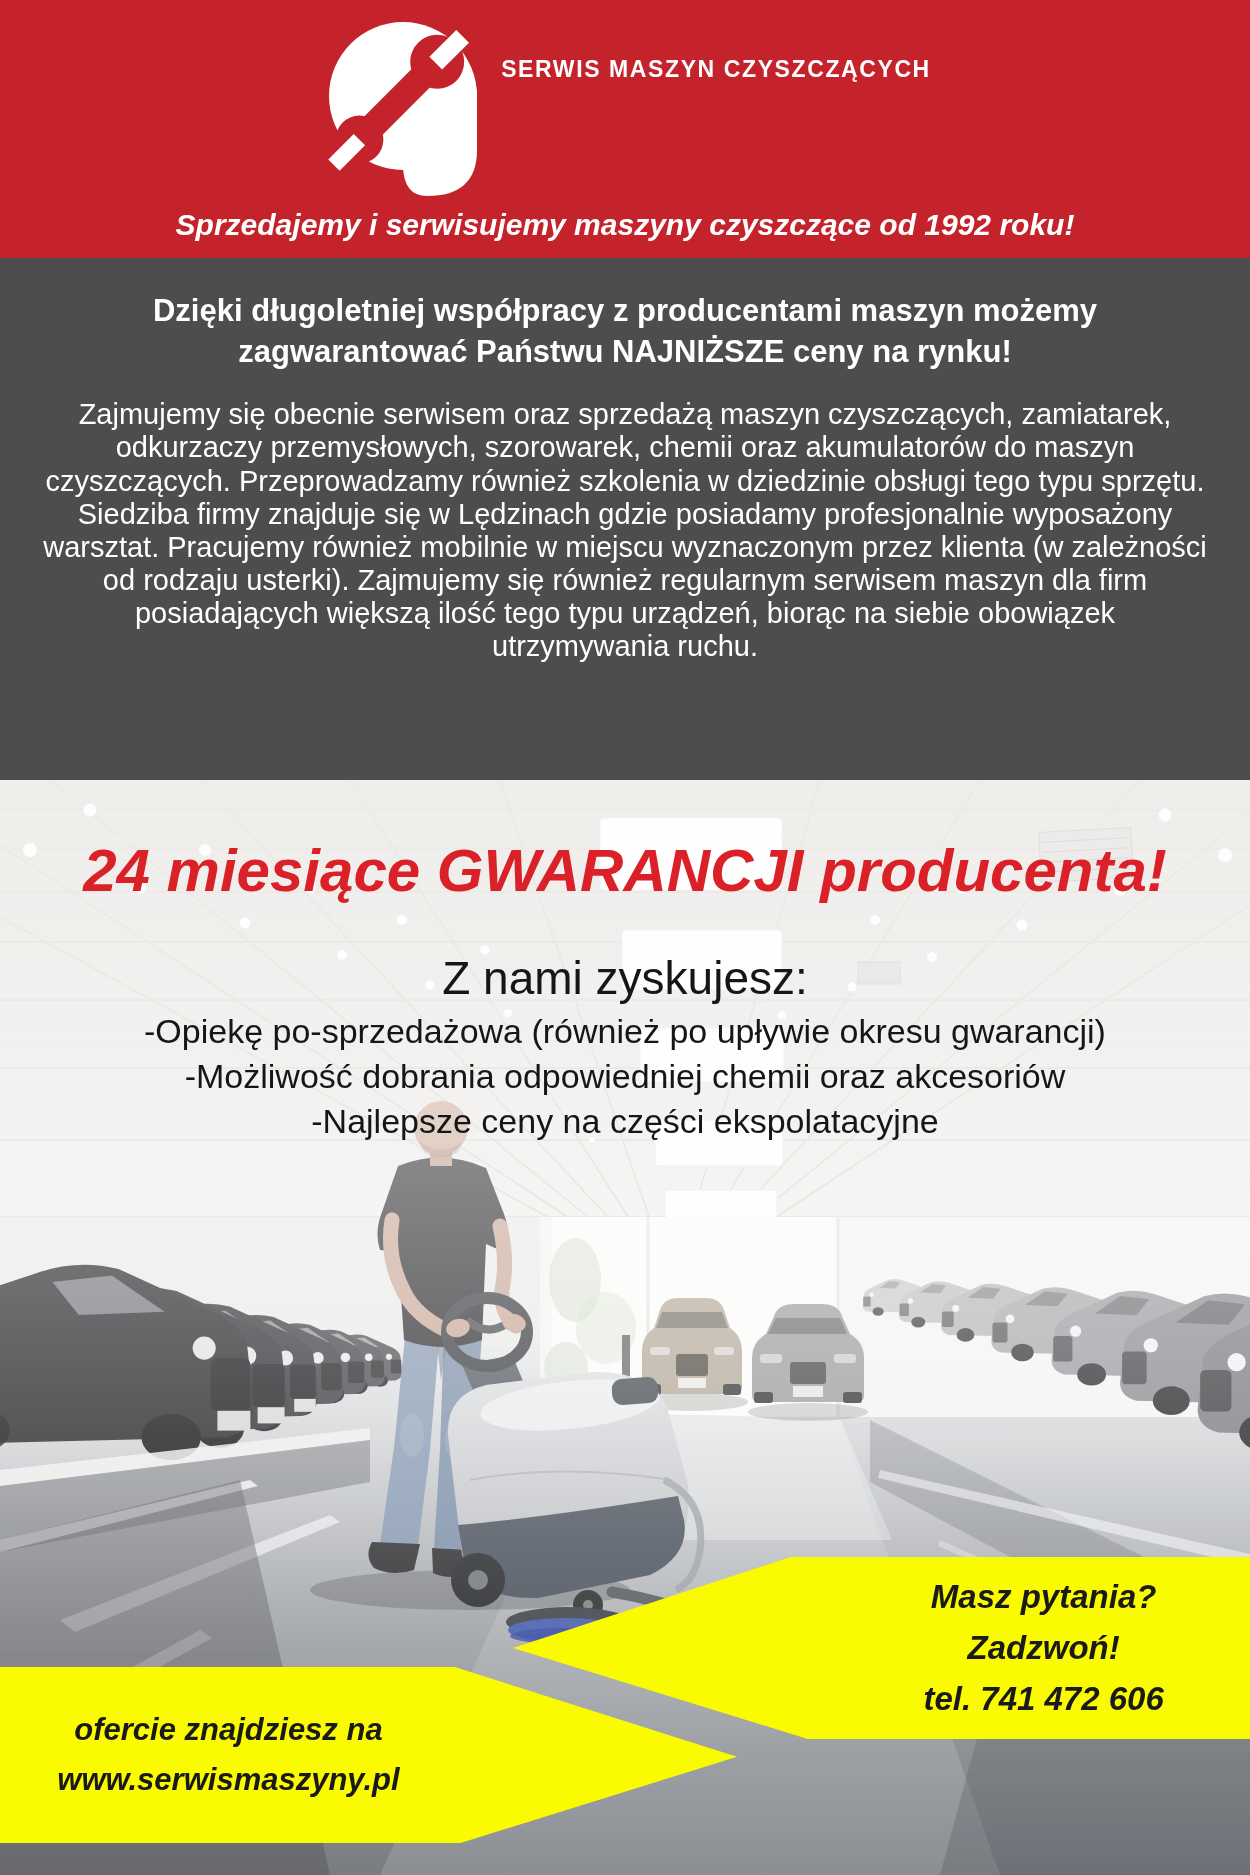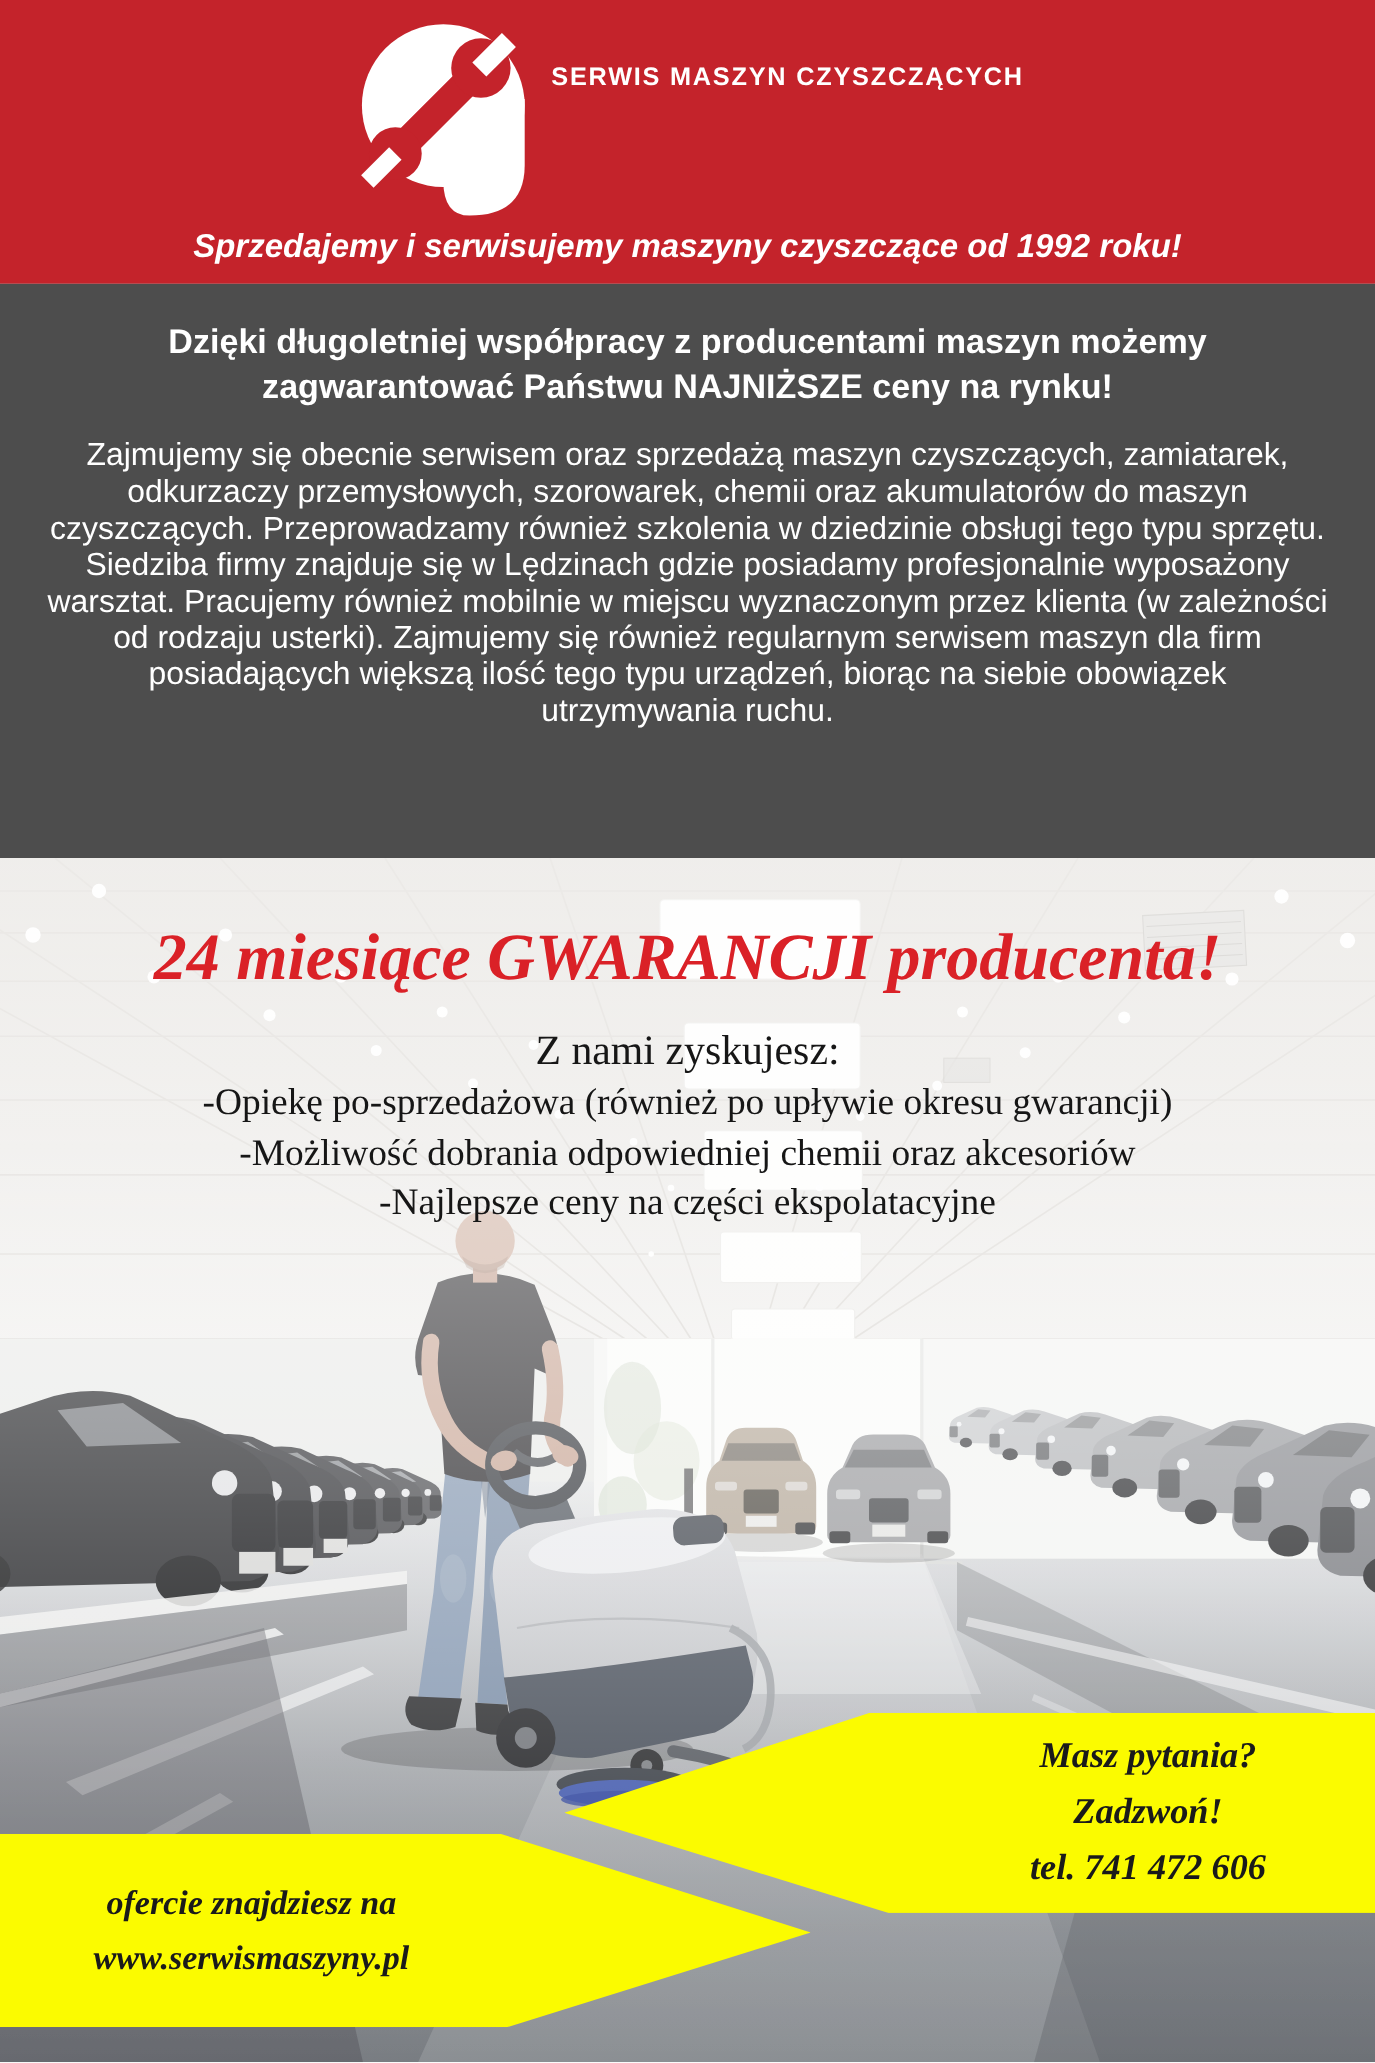--- a/index.html
+++ b/index.html
@@ -18,26 +18,26 @@
   .tagline{position:absolute;bottom:16px;left:0;width:100%;text-align:center;color:#fff;
            font-style:italic;font-weight:bold;font-size:30px;}
 
   
   .intro{position:absolute;top:258px;left:0;width:1250px;height:630px;
          background:var(--section-gray,#4d4d4d);color:#fff;text-align:center;}
   .intro-heading{margin:32px auto 0;max-width:1010px;font-size:31px;line-height:1.33;font-weight:bold;}
   .intro-body{margin:26px auto 0;max-width:1165px;font-size:29px;line-height:1.14;font-weight:normal;}
 
   
-  .showroom{position:absolute;top:780px;left:0;width:1250px;height:1095px;overflow:hidden;font-family:Liberation Serif, serif;}
+  .showroom{position:absolute;top:780px;left:0;width:1250px;height:1095px;overflow:hidden;}
   .scene{position:absolute;left:0;top:0;width:1250px;height:1095px;display:block;}
   .promo{position:absolute;top:56px;left:0;width:100%;text-align:center;z-index:2;}
   .promo-heading{margin:0;font-size:60px;font-style:italic;font-weight:bold;
                  color:var(--promo-red,#da2127);letter-spacing:0;}
-  .promo-lead{margin-top:26px;font-size:38px;color:var(--text-dark,#161616);line-height:1.3;}
+  .promo-lead{margin-top:44px;font-size:46px;color:var(--text-dark,#161616);line-height:1.3;}
   .benefit{font-size:34px;color:var(--text-dark,#161616);line-height:1.33;}
 
   
   .tag{position:absolute;background:var(--highlight-yellow,#fbfb00);z-index:3;
        color:#1a1a1a;font-weight:bold;font-style:italic;text-align:center;}
   .tag .inner{position:absolute;top:50%;transform:translateY(-50%);}
   .tag-contact{left:513px;top:777px;width:737px;height:182px;
     clip-path:polygon(37.7% 0, 100% 0, 100% 100%, 40% 100%, 0 50%);}
   .tag-contact .inner{left:44%;width:56%;font-size:33px;line-height:1.55;}
   .tag-site{left:0;top:887px;width:737px;height:176px;

